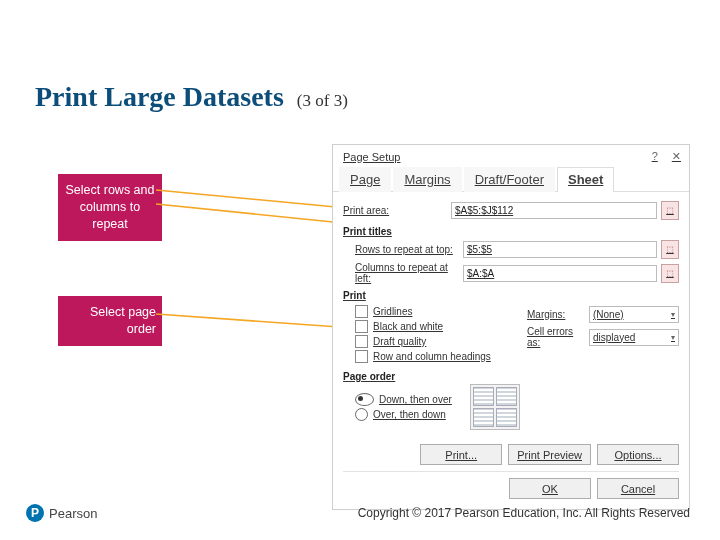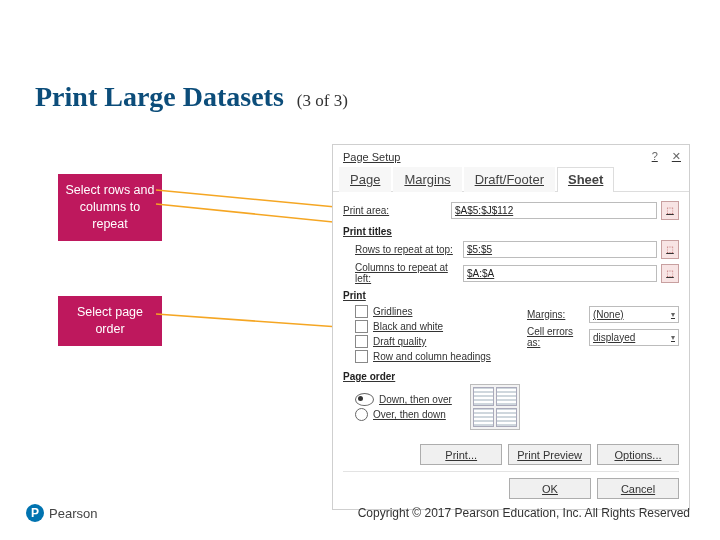--- a/index.html
+++ b/index.html
@@ -33,21 +33,21 @@
     position: absolute;
     background: #be185d;
     color: #fff;
     font-size: 12.5px;
     text-align: center;
     padding: 8px 6px;
     line-height: 1.35;
     width: 92px;
   }
   .callout-1 { top: 174px; left: 58px; }
-  .callout-2 { top: 296px; left: 58px; }
+  .callout-2 { top: 296px; left: 58px; text-align: right; }
   .dialog {
     position: absolute;
     top: 144px;
     left: 332px;
     width: 356px;
     background: #fff;
     border: 1px solid #cfcfcf;
     font-size: 10px;
     color: #333;
     text-decoration: underline;

